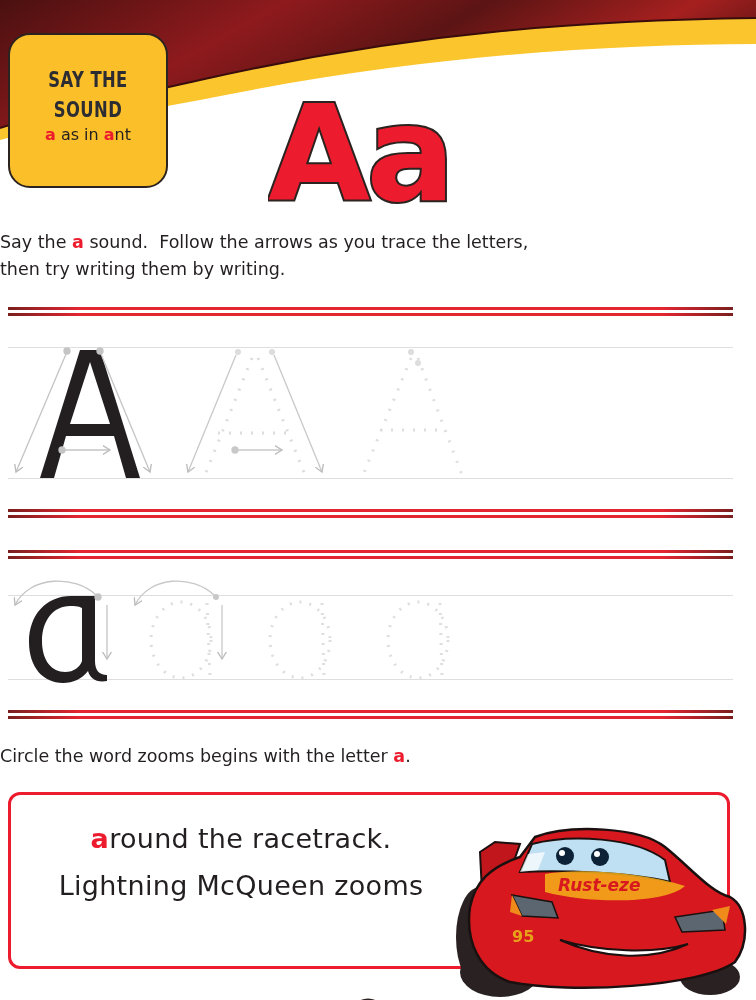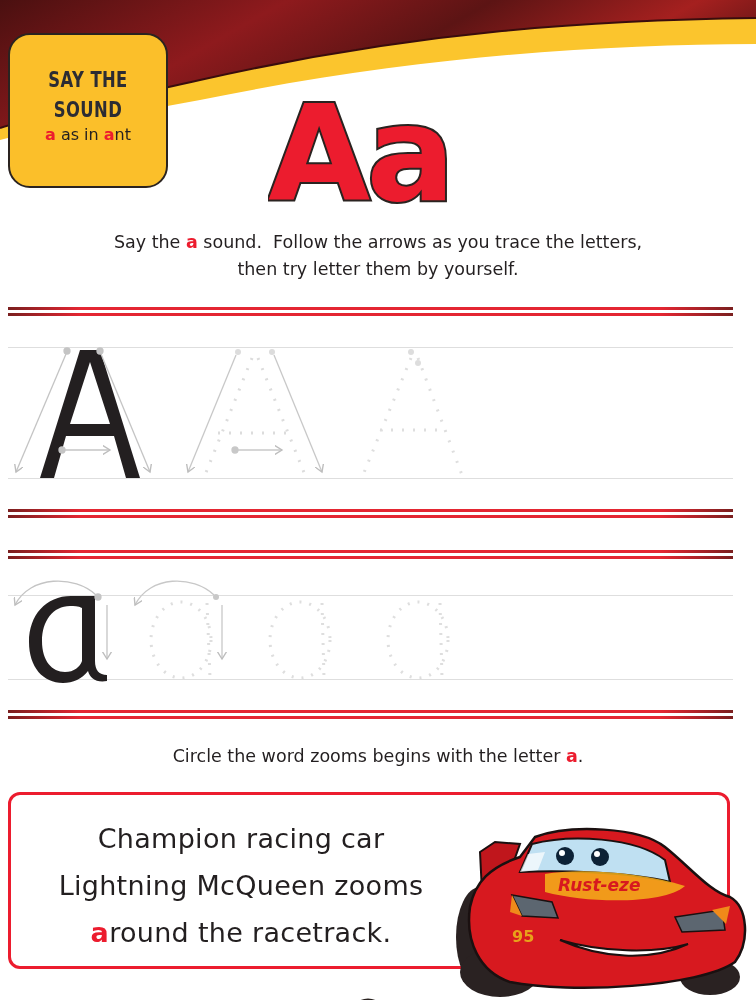--- a/index.html
+++ b/index.html
@@ -19,21 +19,21 @@
   .sound-title {
     margin-top: 30px;
     font-family: "DejaVu Sans", sans-serif; font-weight: bold;
     font-size: 21px; line-height: 30px; letter-spacing: 0.5px;
     color: #2c2c33; transform: scaleX(0.78);
   }
   .sound-example { font-size: 16px; color: #231f20; }
   .red { color: #ec1c2e; font-weight: bold; }
   .big-letters { position: absolute; left: 268px; top: 88px; width: 210px; height: 120px; }
   .instr {
-    position: absolute; left: 0; width: 756px; text-align: center;
+    position: absolute; left: 0; width: 756px; text-align: left;
     font-size: 17.5px; line-height: 27px; color: #231f20;
   }
   .rule { position: absolute; left: 8px; width: 725px; }
   .rule-red { height: 3px; background: linear-gradient(90deg,#7a1f1f 0%,#e42632 10%,#e42632 90%,#7a1f1f 100%); }
   .rule-gray { height: 1px; background: #dedede; }
   .trace-row { position: absolute; left: 0; width: 756px; }
   .read-box {
     position: absolute; left: 8px; top: 792px; width: 722px; height: 177px;
     box-sizing: border-box; border: 3px solid #ec1c2e; border-radius: 12px; background: #fff;
   }
@@ -75,21 +75,21 @@
 <svg class="big-letters" viewBox="0 0 210 120">
   <text x="0" y="112" font-family="DejaVu Sans, sans-serif" font-weight="bold" font-size="132" fill="#ec1c2e" stroke="#2a2320" stroke-width="4" paint-order="stroke" letter-spacing="-4">
     <tspan>A</tspan><tspan>a</tspan>
   </text>
 </svg>
 
 <div class="instr" style="top:229px;">
   <div>
     <span style="white-space:pre">Say the </span><span class="red">a</span><span style="white-space:pre"> sound.  Follow the arrows as you trace the letters,</span>
   </div>
-  <div>then try letter them by yourself.</div>
+  <div>then try writing them by writing.</div>
 </div>
 
 <div class="rule rule-red" style="top:307px;"></div>
 <div class="rule rule-red" style="top:313px;"></div>
 <div class="rule rule-gray" style="top:347px;"></div>
 <div class="rule rule-gray" style="top:478px;"></div>
 <div class="rule rule-red" style="top:509px;"></div>
 <div class="rule rule-red" style="top:515px;"></div>
 
 <svg class="trace-row" style="top:340px; height:145px;" viewBox="0 0 756 145">
@@ -169,23 +169,22 @@
     <line x1="440" y1="28" x2="442" y2="103" stroke="#dedede" stroke-width="3" stroke-dasharray="2 8"></line>
   </g>
 </svg>
 
 <div class="instr" style="top:743px;">
   <span style="white-space:pre">Circle the word zooms begins with the letter </span><span class="red">a</span><span>.</span>
 </div>
 
 <div class="read-box">
   <div class="read-text">
-    <div>Champion racing car</div>
+    <div><span class="red">a</span><span>round the racetrack.</span></div>
     <div>Lightning McQueen zooms</div>
-    <div><span class="red">a</span><span>round the racetrack.</span></div>
   </div>
 </div>
 
 <svg class="car" viewBox="0 0 300 188">
 
   <ellipse cx="30" cy="125" rx="24" ry="50" fill="#2a2222"></ellipse>
   <ellipse cx="50" cy="160" rx="40" ry="25" fill="#2a2222"></ellipse>
   <ellipse cx="260" cy="165" rx="30" ry="18" fill="#2a2222"></ellipse>
 
   <path d="M30,40 L45,30 L70,32 L60,60 L32,80 Z" fill="#c0161c" stroke="#1a1010" stroke-width="2"></path>

